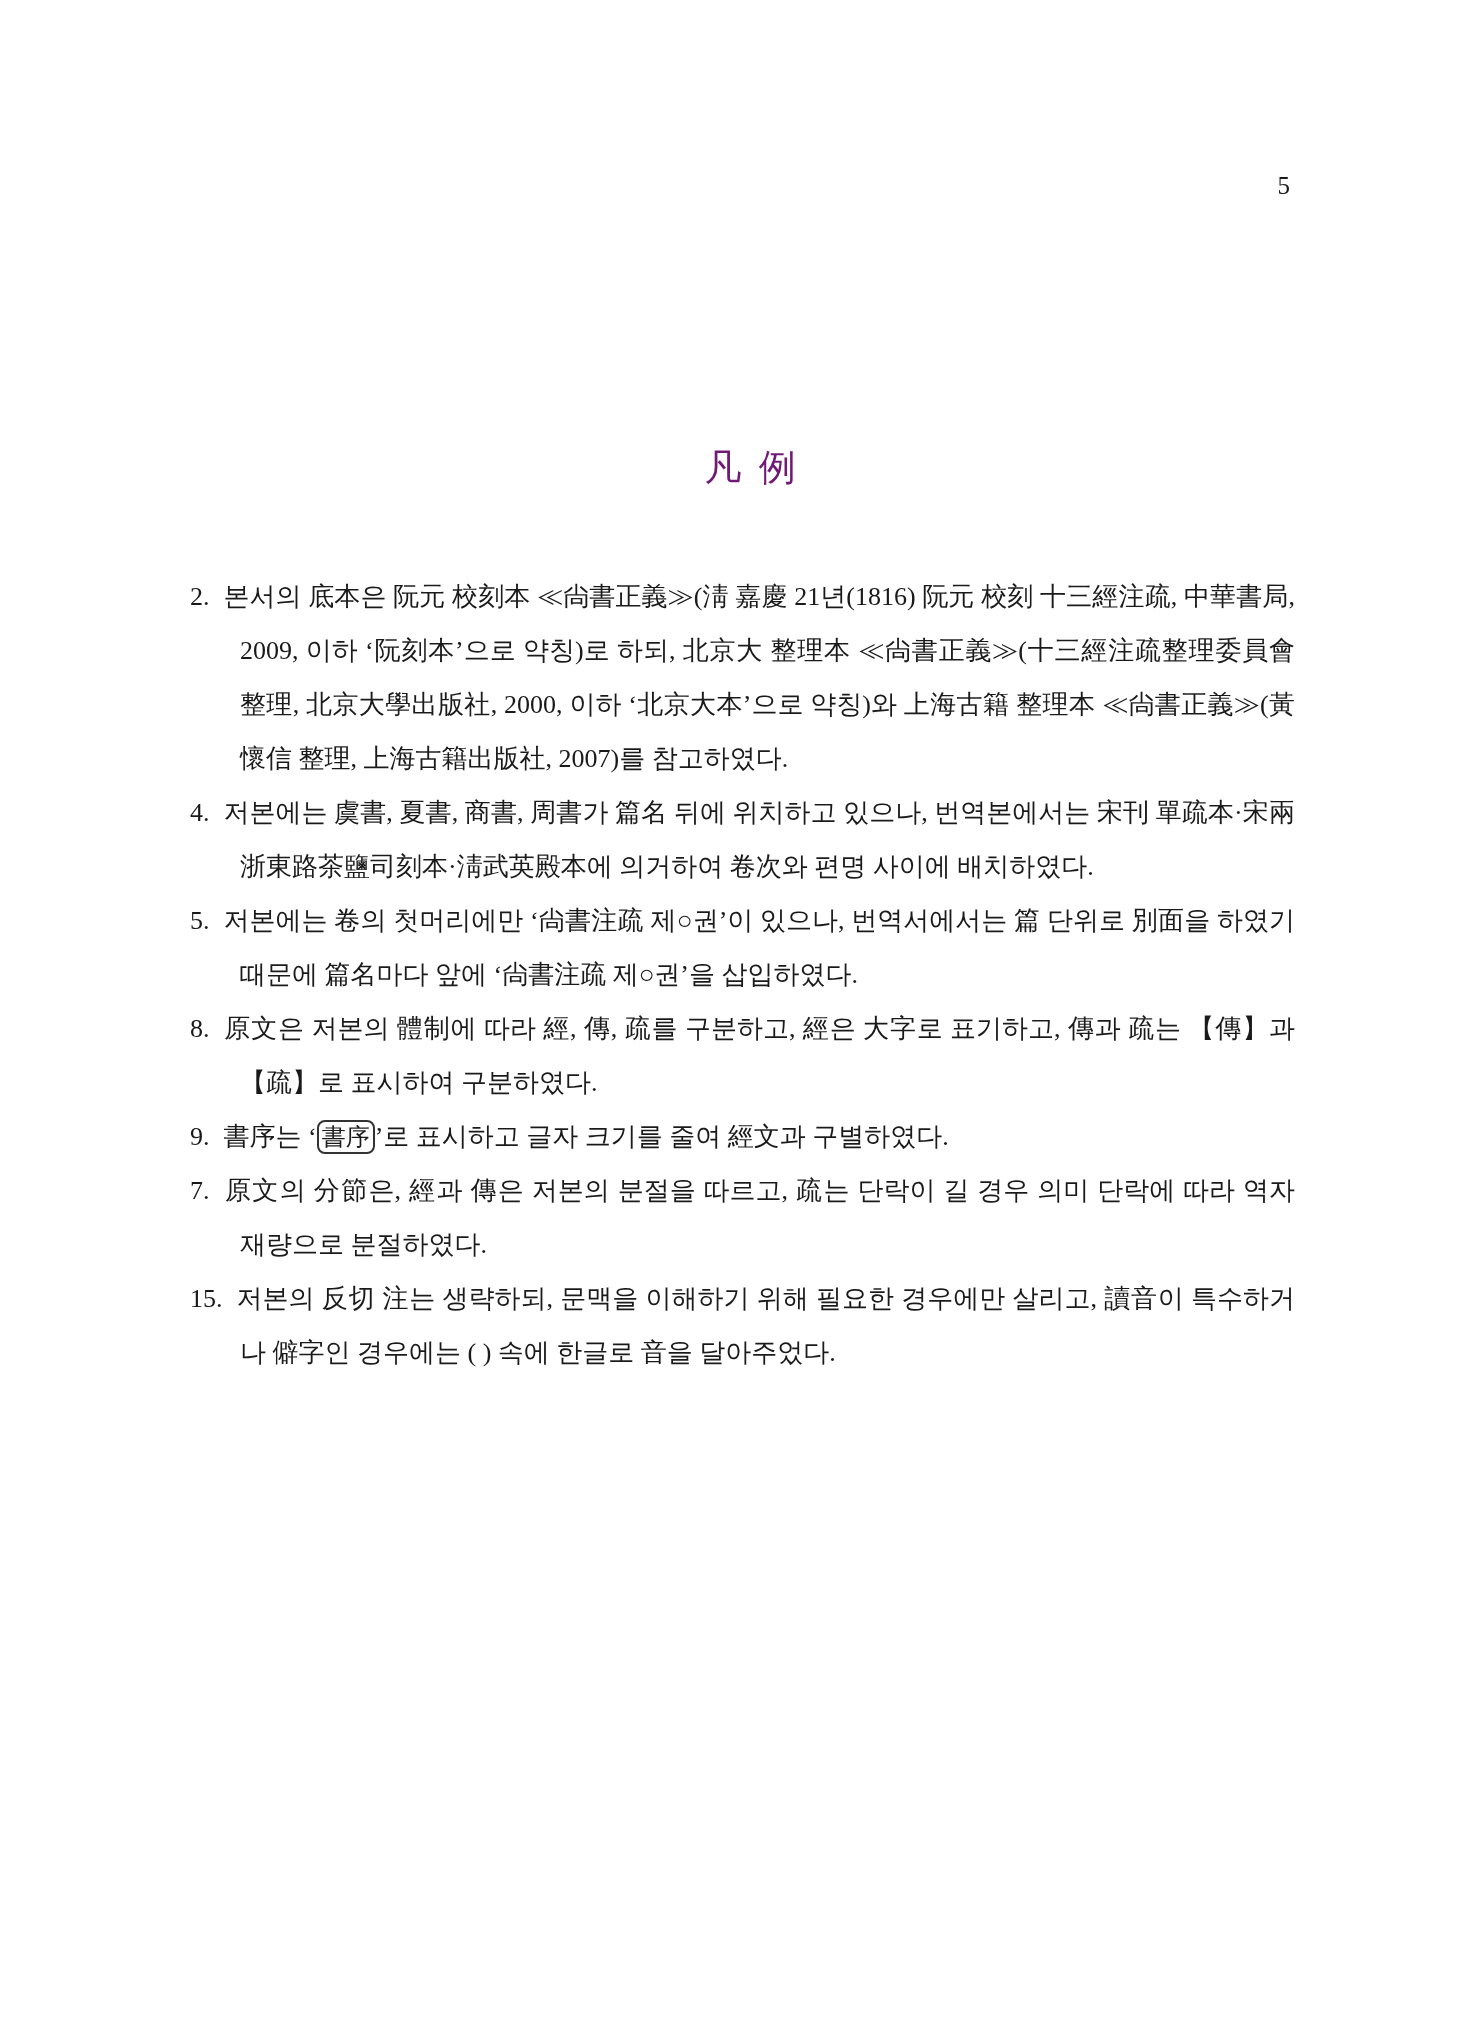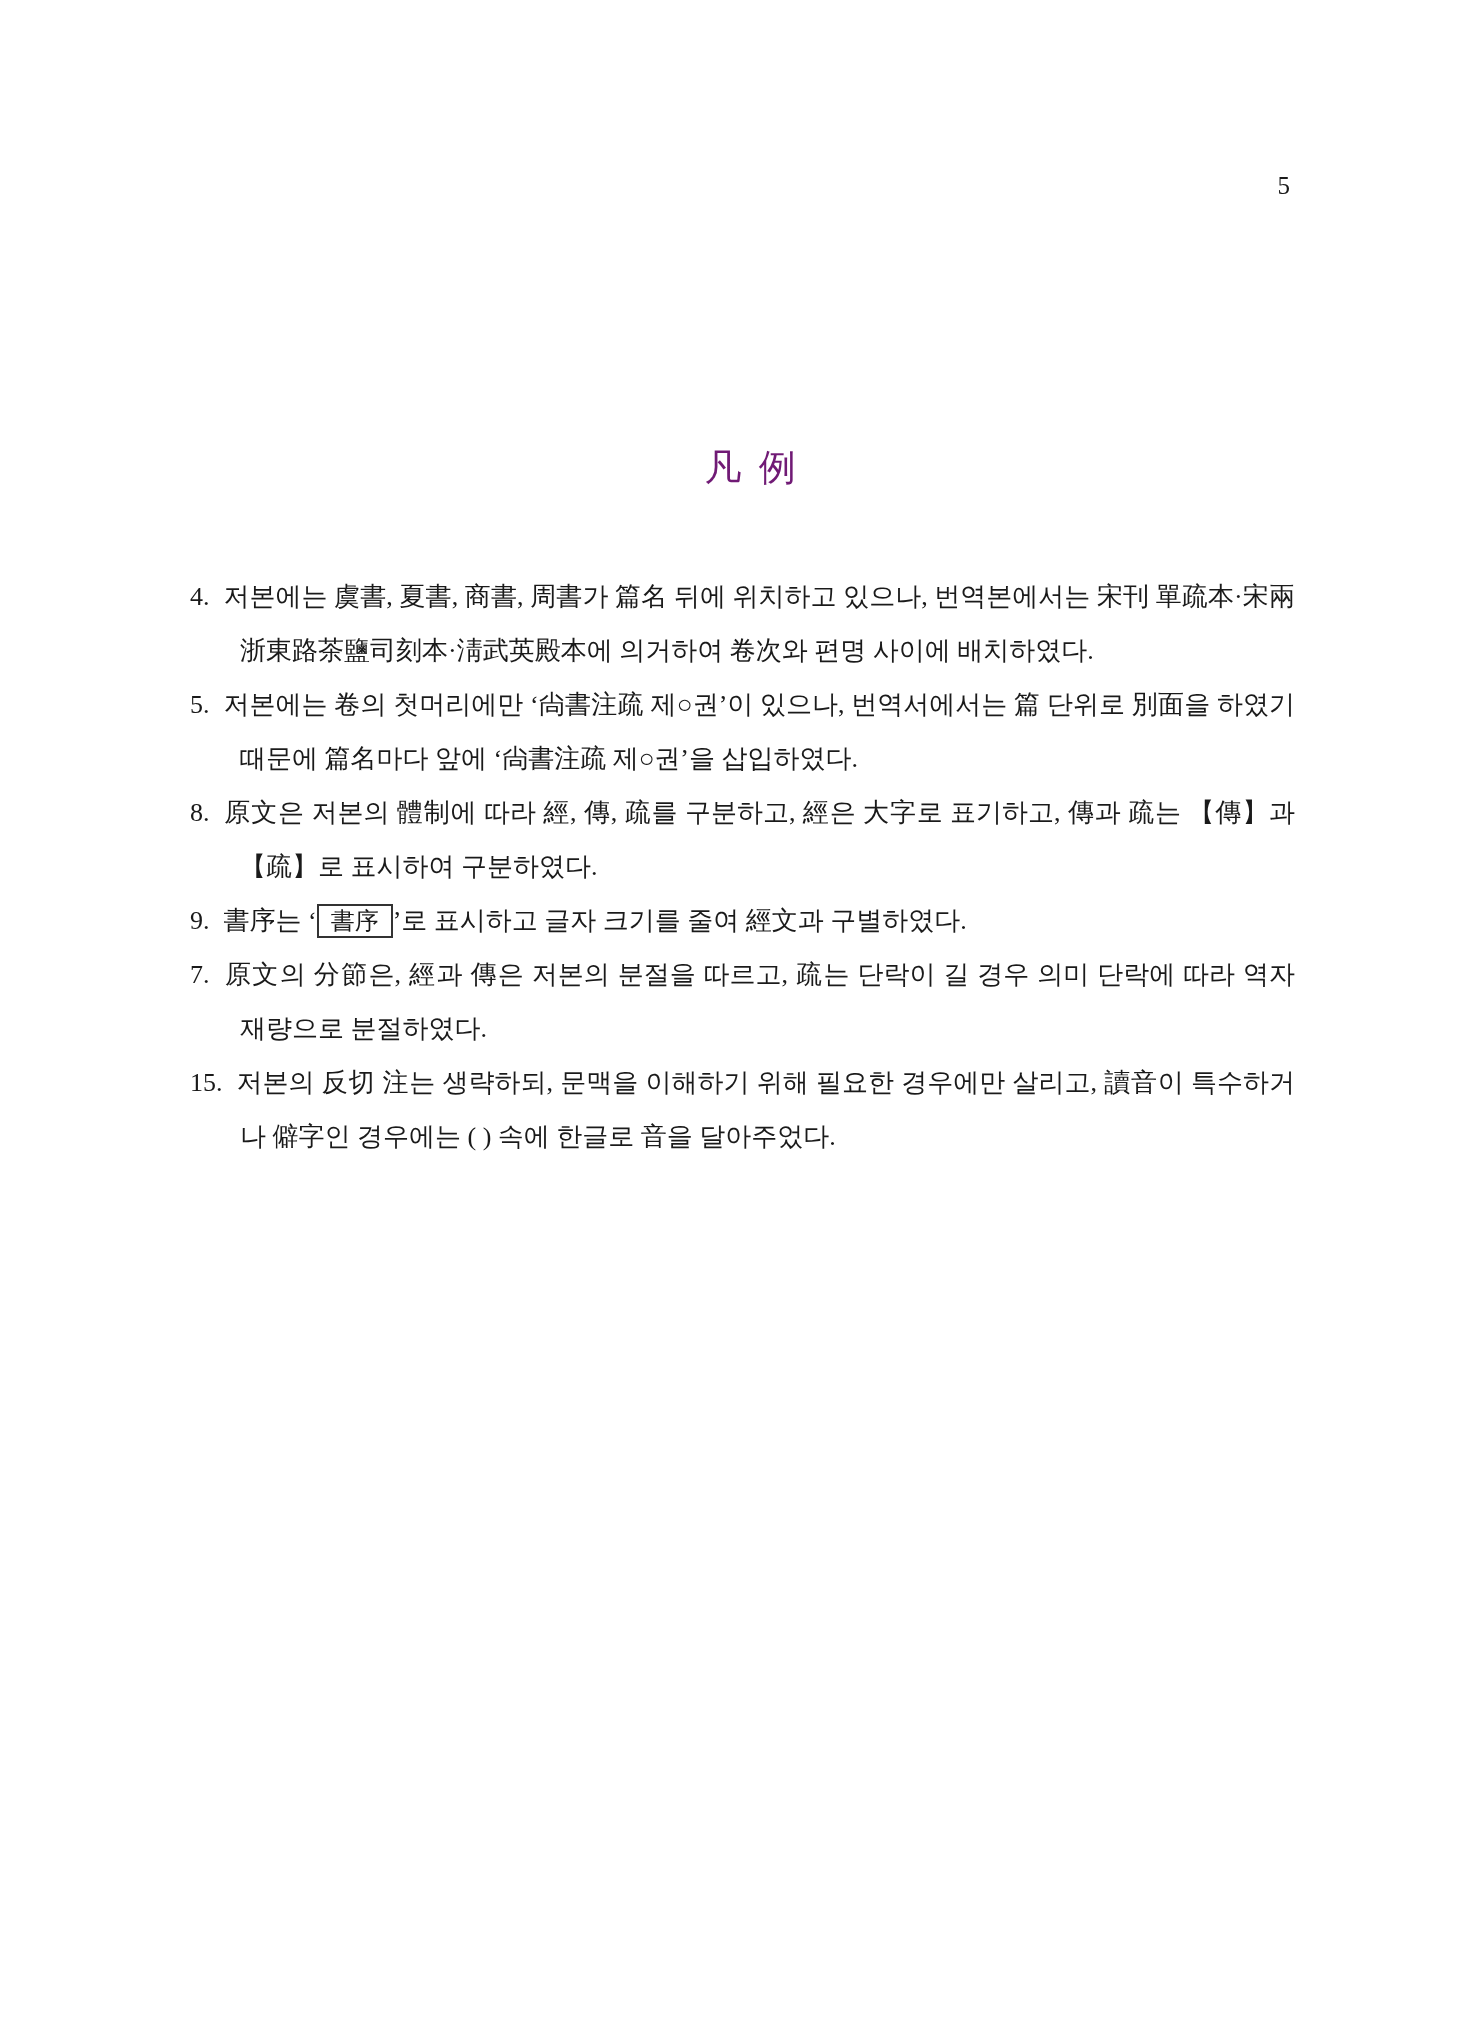--- a/index.html
+++ b/index.html
@@ -47,35 +47,36 @@
     padding-left: 50px;
     text-indent: -50px;
   }
   .item .num {
     margin-right: 14px;
   }
   .boxed {
     display: inline-block;
     text-indent: 0;
     border: 2px solid #333333;
-    border-radius: 0;
-    padding: 0 12px;
+    border-radius: 8px;
+    padding: 0 3px;
     line-height: 30px;
     font-size: 24px;
   }
 </style>
 </head>
 <body>
 
 <div class="page">
   <div class="page-number">5</div>
 
   <h1 class="doc-title">凡 例</h1>
 
   <div class="item-list">
+      <div class="item"><span class="num">2.</span>본서의 底本은 阮元 校刻本 ≪尙書正義≫(淸 嘉慶 21년(1816) 阮元 校刻 十三經注疏, 中華書局, 2009, 이하 ‘阮刻本’으로 약칭)로 하되, 北京大 整理本 ≪尙書正義≫(十三經注疏整理委員會 整理, 北京大學出版社, 2000, 이하 ‘北京大本’으로 약칭)와 上海古籍 整理本 ≪尙書正義≫(黃懷信 整理, 上海古籍出版社, 2007)를 참고하였다.</div>
       <div class="item"><span class="num">4.</span>저본에는 虞書, 夏書, 商書, 周書가 篇名 뒤에 위치하고 있으나, 번역본에서는 宋刊 單疏本·宋兩浙東路茶鹽司刻本·淸武英殿本에 의거하여 卷次와 편명 사이에 배치하였다.</div>
       <div class="item"><span class="num">5.</span>저본에는 卷의 첫머리에만 ‘尙書注疏 제○권’이 있으나, 번역서에서는 篇 단위로 別面을 하였기 때문에 篇名마다 앞에 ‘尙書注疏 제○권’을 삽입하였다.</div>
       <div class="item"><span class="num">8.</span>原文은 저본의 體制에 따라 經, 傳, 疏를 구분하고, 經은 大字로 표기하고, 傳과 疏는 【傳】과 【疏】로 표시하여 구분하였다.</div>
       <div class="item"><span class="num">9.</span>書序는 ‘<span class="boxed">書序</span>’로 표시하고 글자 크기를 줄여 經文과 구별하였다.</div>
       <div class="item"><span class="num">7.</span>原文의 分節은, 經과 傳은 저본의 분절을 따르고, 疏는 단락이 길 경우 의미 단락에 따라 역자 재량으로 분절하였다.</div>
       <div class="item"><span class="num">15.</span>저본의 反切 注는 생략하되, 문맥을 이해하기 위해 필요한 경우에만 살리고, 讀音이 특수하거나 僻字인 경우에는 (  ) 속에 한글로 音을 달아주었다.</div>
     </div>
 </div>
 
 </body></html>

